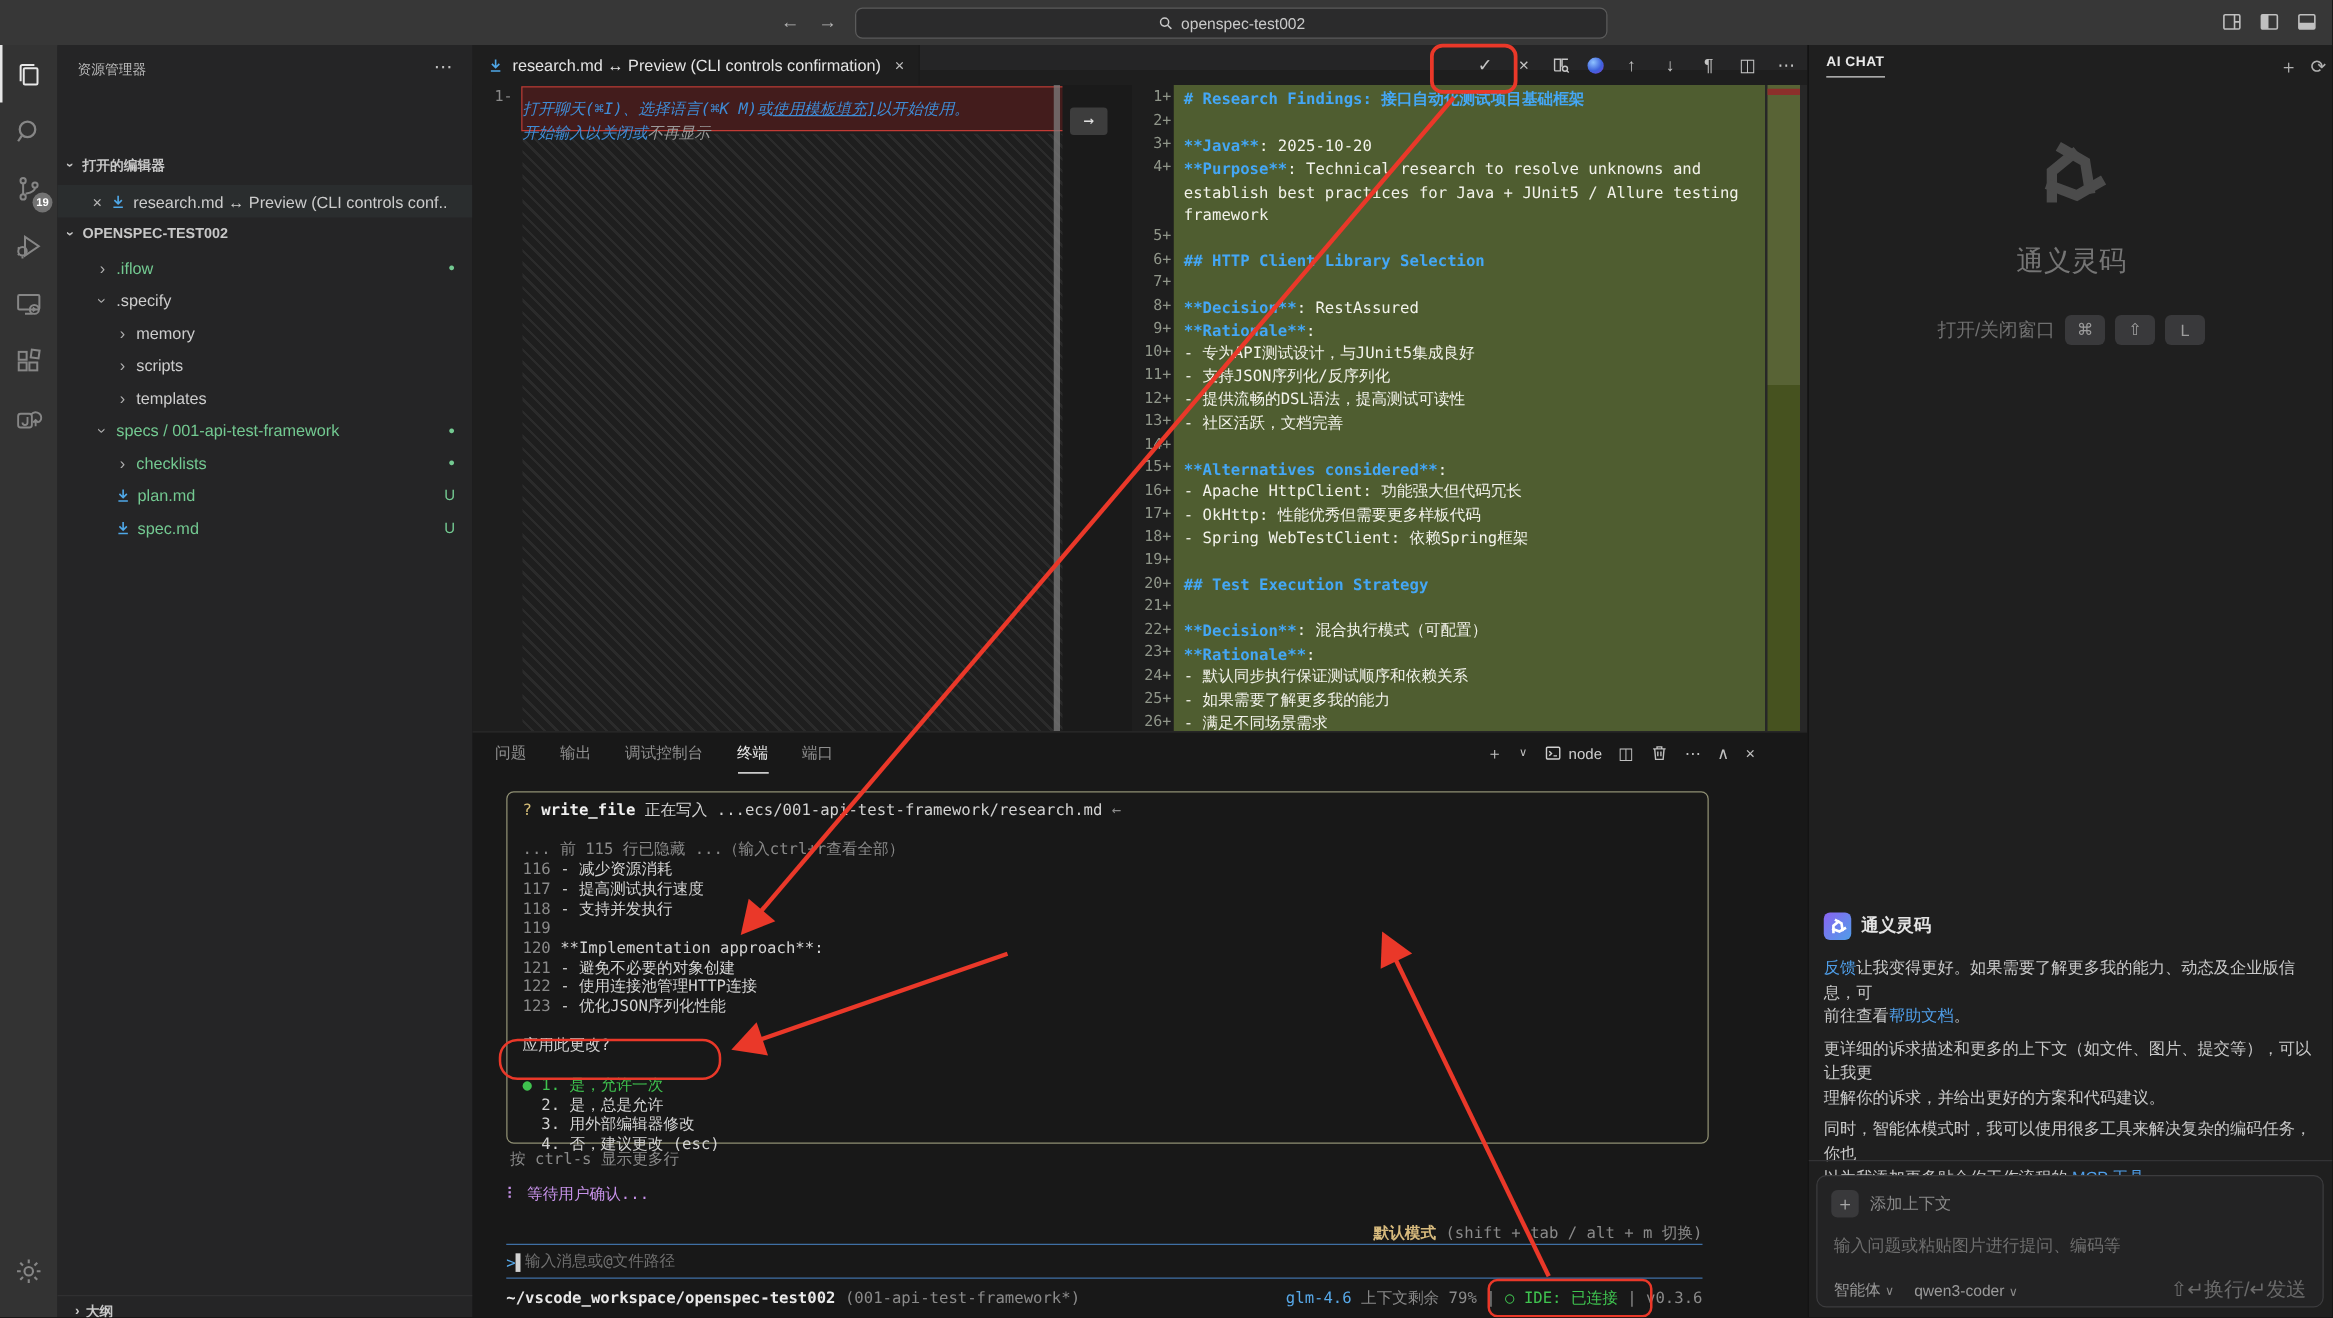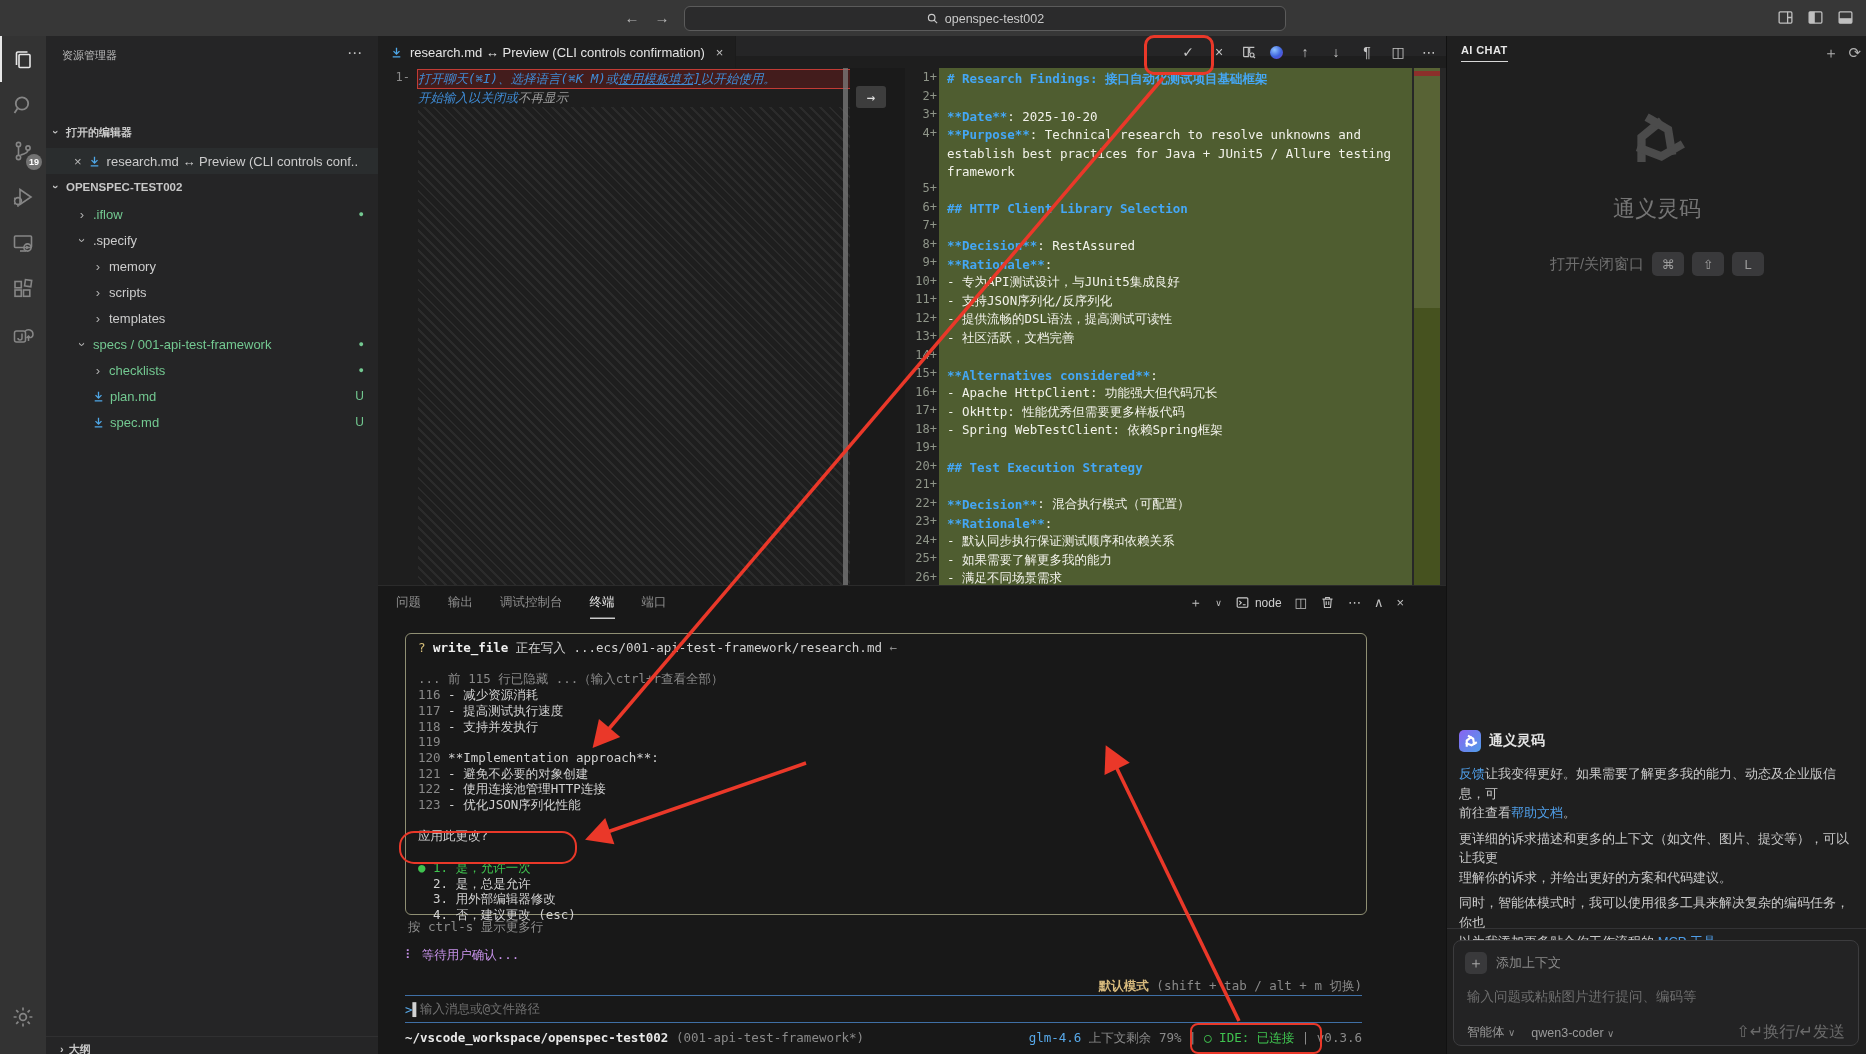--- a/index.html
+++ b/index.html
@@ -46,21 +46,21 @@
   #tab1{left:0;top:0;height:32px;background:#1e1e1e;display:flex;align-items:center;gap:7px;padding:0 12px;color:#e4e4e4;font-size:13px;border-right:1px solid #1b1b1b;}
   #tab-actions{right:8px;top:0;height:32px;display:flex;align-items:center;gap:13px;color:#c5c5c5;font-size:14px;}
   .eact{width:18px;text-align:center;}
   #sphere{width:13px;height:13px;border-radius:50%;background:radial-gradient(circle at 35% 30%,#8ec2ff,#3e62dd 55%,#7a3fd4);}
   #diff{left:0;top:32px;width:1068px;height:517px;overflow:hidden;}
   .mono{font-family:"DejaVu Sans Mono","Liberation Mono",monospace;}
   
   #lp-gutter{left:0;top:0;width:38px;height:517px;background:#1e1e1e;}
   #lp-hatch{left:40px;top:39px;width:435px;height:478px;
      background:repeating-linear-gradient(45deg,#1e1e1e 0 5px,#2b2b2b 5px 7px);}
-  .lrow{position:absolute;left:40px;height:18px;font-size:12.5px;display:flex;align-items:center;white-space:nowrap;text-align:right;}
+  .lrow{position:absolute;left:40px;height:34px;font-size:12.5px;display:flex;align-items:center;white-space:nowrap;text-align:right;}
   #lrow1{top:2px;width:433px;background:#431c1c;outline:1.5px solid #c23b35;}
   #lrow2{top:21px;}
   .lnum{position:absolute;width:32px;text-align:right;font-size:12px;color:#8a8a8a;}
   .sg-bi{color:#3f8cd6;font-style:italic;}
   .sg-biu{color:#3f8cd6;font-style:italic;text-decoration:underline;}
   .sg-gi{color:#9a9a9a;font-style:italic;}
   #lp-scroll{left:465px;top:0;width:5px;height:517px;background:#7c7c7c;opacity:.75;}
   #gap{left:472px;top:0;width:55px;height:517px;background:#1a1a1a;border-right:1px solid #101010;}
   #revert-btn{left:478px;top:18px;width:30px;height:22px;background:#3d3d3d;border-radius:3px;color:#e0e0e0;
               display:flex;align-items:center;justify-content:center;font-size:14px;}
@@ -355,21 +355,21 @@
       <div id="rp-green" class="abs"></div>
       <div id="rrows">
           <div class="abs rnum mono" style="top: 2px;">1+</div>
           <div class="drow mono" style="top: 2px; left: 569px;">
             <span class="sg-b"># Research Findings: 接口自动化测试项目基础框架</span>
           </div>
           <div class="abs rnum mono" style="top: 20.5px;">2+</div>
           <div class="drow mono" style="top: 20.5px; left: 569px;"></div>
           <div class="abs rnum mono" style="top: 39px;">3+</div>
           <div class="drow mono" style="top: 39px; left: 569px;">
-            <span class="sg-b">**Date**</span>
+            <span class="sg-b">**Java**</span>
             <span class="sg-w">: 2025-10-20</span>
           </div>
           <div class="abs rnum mono" style="top: 57.5px;">4+</div>
           <div class="drow mono" style="top: 57.5px; left: 569px;">
             <span class="sg-b">**Purpose**</span>
             <span class="sg-w">: Technical research to resolve unknowns and</span>
           </div>
           <div class="drow mono" style="top: 76px; left: 569px;">
             <span class="sg-w">establish best practices for Java + JUnit5 / Allure testing</span>
           </div>

